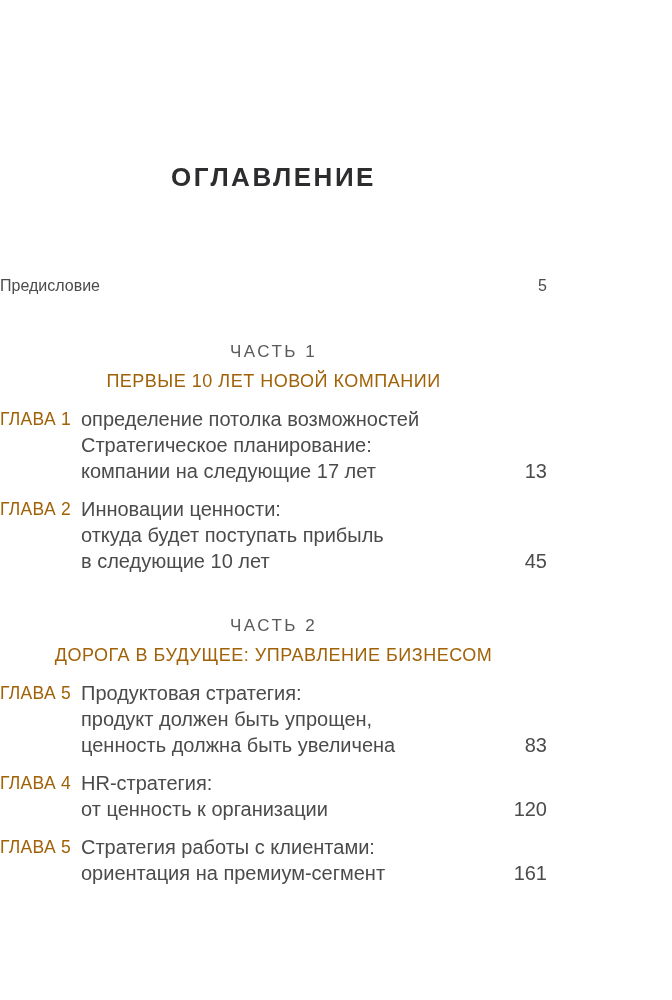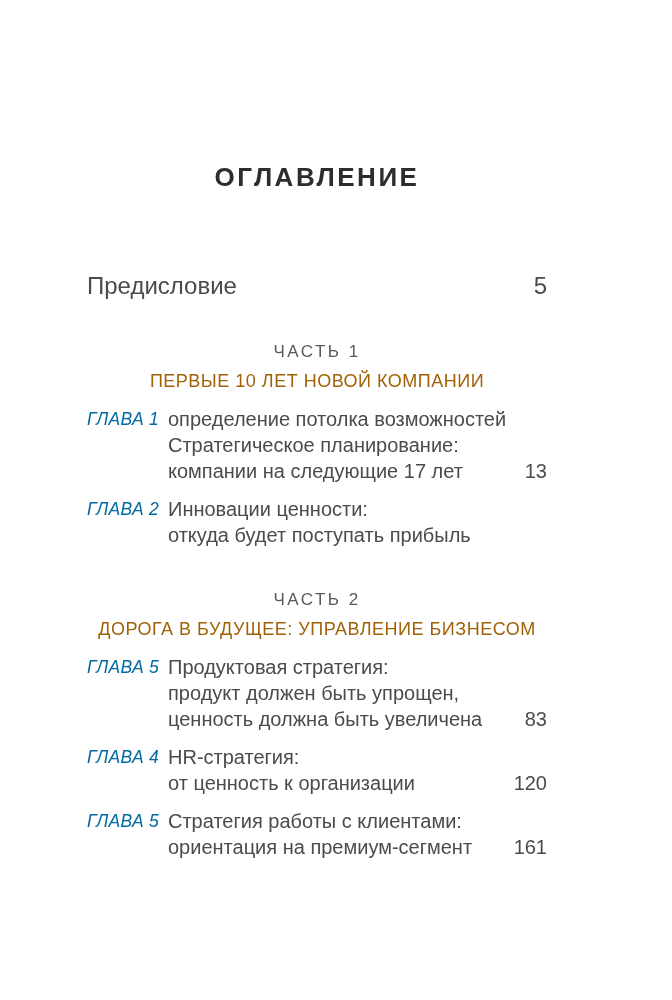--- a/index.html
+++ b/index.html
@@ -11,39 +11,38 @@
     position: relative;
     width: 672px;
     height: 1000px;
     background: #ffffff;
     font-family: "Liberation Sans", "DejaVu Sans", sans-serif;
     color: #4b4b4d;
     overflow: hidden;
     margin: 0 auto;
   }
   .content {
-    padding-left: 87px;
     padding-right: 125px; 
   }
   .title {
     margin: 0;
     padding-top: 160px;
     text-align: center;
     font-size: 26px;
     line-height: 34px;
     font-weight: 700;
     letter-spacing: 2.5px;
     color: #2d2d2f;
   }
   .preface-row {
     margin-top: 78px;
     display: flex;
     justify-content: space-between;
     align-items: baseline;
-    font-size: 24px;
+    font-size: 16px;
     line-height: 28px;
   }
   .part {
     margin-top: 38px;
   }
   .part-label {
     text-align: center;
     font-size: 17px;
     line-height: 28px;
     letter-spacing: 2.5px;
@@ -60,24 +59,23 @@
   .chapter {
     display: flex;
     align-items: flex-start;
     font-size: 20px;
     line-height: 26px;
     margin-bottom: 12px;
   }
   .ch-label {
     flex: none;
     width: 81px;
-    font-style: italic;
     font-size: 17.5px;
     letter-spacing: 0.3px;
-    color: #0369a1;
+    color: #a16207;
     line-height: 26px;
   }
   .ch-body {
     flex: 1;
     min-width: 0;
   }
   .ch-line {
     white-space: nowrap;
   }
   .ch-line.last {
@@ -117,20 +115,24 @@
             <span class="pagenum">13</span>
           </div>
         </div>
       </div>
 
       <div class="chapter">
         <div class="ch-label">ГЛАВА 2</div>
         <div class="ch-body">
           <div class="ch-line">Инновации ценности:</div>
           <div class="ch-line">откуда будет поступать прибыль</div>
+          <div class="ch-line last">
+            <span>в следующие 10 лет</span>
+            <span class="pagenum">45</span>
+          </div>
         </div>
       </div>
     </section>
 
     <section class="part">
       <div class="part-label">ЧАСТЬ 2</div>
       <div class="part-title">ДОРОГА В БУДУЩЕЕ: УПРАВЛЕНИЕ БИЗНЕСОМ</div>
 
       <div class="chapter">
         <div class="ch-label">ГЛАВА 5</div>

